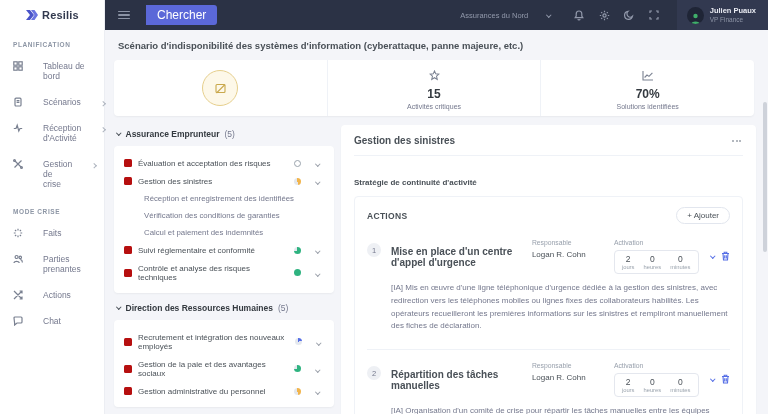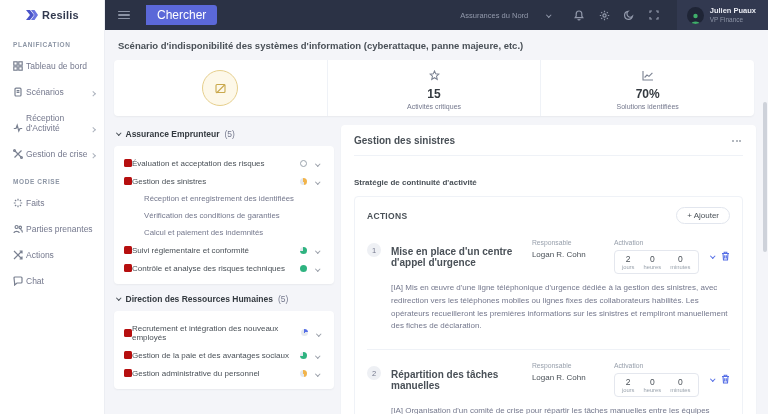--- a/index.html
+++ b/index.html
@@ -6,21 +6,21 @@
   html,body { width:768px; height:414px; overflow:hidden; background:#f4f5f9;
     font-family:"Liberation Sans", sans-serif; -webkit-font-smoothing:antialiased; }
   .app { display:flex; width:768px; height:414px; }
 
   
   .sidebar { width:104px; flex:none; background:#fff; box-shadow:1px 0 0 #eceef3; z-index:3; }
   .logo-row { height:30px; display:flex; align-items:center; justify-content:center; gap:4px; }
   .logo-text { font-size:11px; font-weight:700; color:#32394e; letter-spacing:.2px; }
   .sec-label { font-size:6.5px; font-weight:700; letter-spacing:.6px; color:#8d96a5;
     padding:11px 0 5px 13px; text-transform:uppercase; }
-  .nav-item { display:flex; align-items:flex-end; gap:3px; padding:8px 10px 8px 13px;
+  .nav-item { display:flex; align-items:flex-start; gap:20px; padding:8px 10px 8px 13px;
     color:#74788d; font-size:8.5px; cursor:pointer; }
   .nico { width:10px; height:10px; flex:none; display:flex; align-items:center; justify-content:center; }
   .nico svg { width:10px; height:10px; stroke:#7a8191; fill:none; stroke-width:1.2; }
   .nav-chev { margin-left:auto; color:#aeb4bf; }
   .cv { display:inline-block; width:3.5px; height:3.5px; border-right:1px solid currentColor;
     border-bottom:1px solid currentColor; transform:rotate(45deg); }
   .cv.right { transform:rotate(-45deg); }
 
   
   .right-side { flex:1; display:flex; flex-direction:column; min-width:0; }
@@ -66,21 +66,21 @@
   .columns { display:flex; gap:7px; margin-top:9px; align-items:flex-start; }
   .left-col { width:220px; flex:none; }
   .right-col { flex:1; min-width:0; }
 
   .group-header { display:flex; align-items:center; gap:5px; margin:4px 0 7px 3px;
     font-size:8.5px; font-weight:700; color:#343a40; cursor:pointer; }
   .group-header .count { color:#74788d; font-weight:400; }
   .group-header .cv { color:#495057; margin-top:-2px; }
   .group-card { background:#fff; border-radius:4px; box-shadow:0 1px 2px rgba(56,65,74,.06);
     padding:8px 9px 7px; margin-bottom:10px; }
-  .proc-item { display:flex; align-items:center; gap:0; padding:4.5px 1px; font-size:8px;
+  .proc-item { display:flex; align-items:center; gap:6px; padding:4.5px 1px; font-size:8px;
     color:#495057; cursor:pointer; }
   .proc-item .sq { width:8px; height:8px; border-radius:1.5px; background:#b60f0f; flex:none; }
   .pie { width:7px; height:7px; border-radius:50%; margin-left:auto; flex:none; }
   .proc-item .nav-chev { margin-left:9px; width:8px; color:#9aa0aa; }
   .sub-item { padding:4px 1px 4px 21px; font-size:7.8px; color:#74788d; cursor:pointer; }
 
   .detail-card { background:#fff; border-radius:4px; box-shadow:0 1px 2px rgba(56,65,74,.06);
     padding:10px 13px 12px; min-height:286px; }
   .detail-title-row { display:flex; align-items:center; justify-content:space-between; }
   .detail-title { font-size:10px; font-weight:600; color:#495057; }

